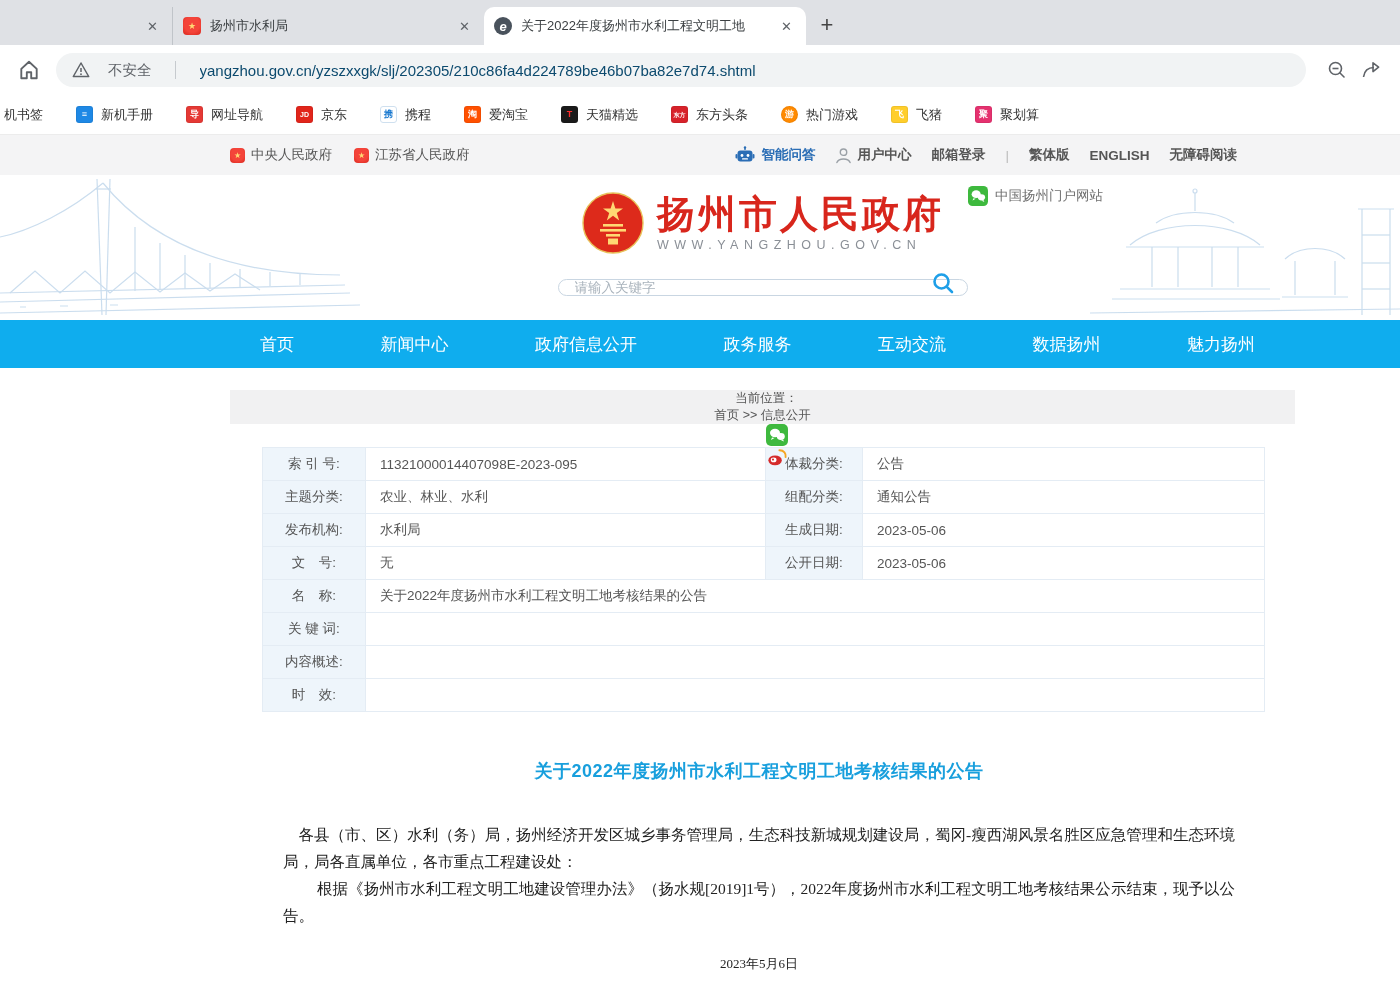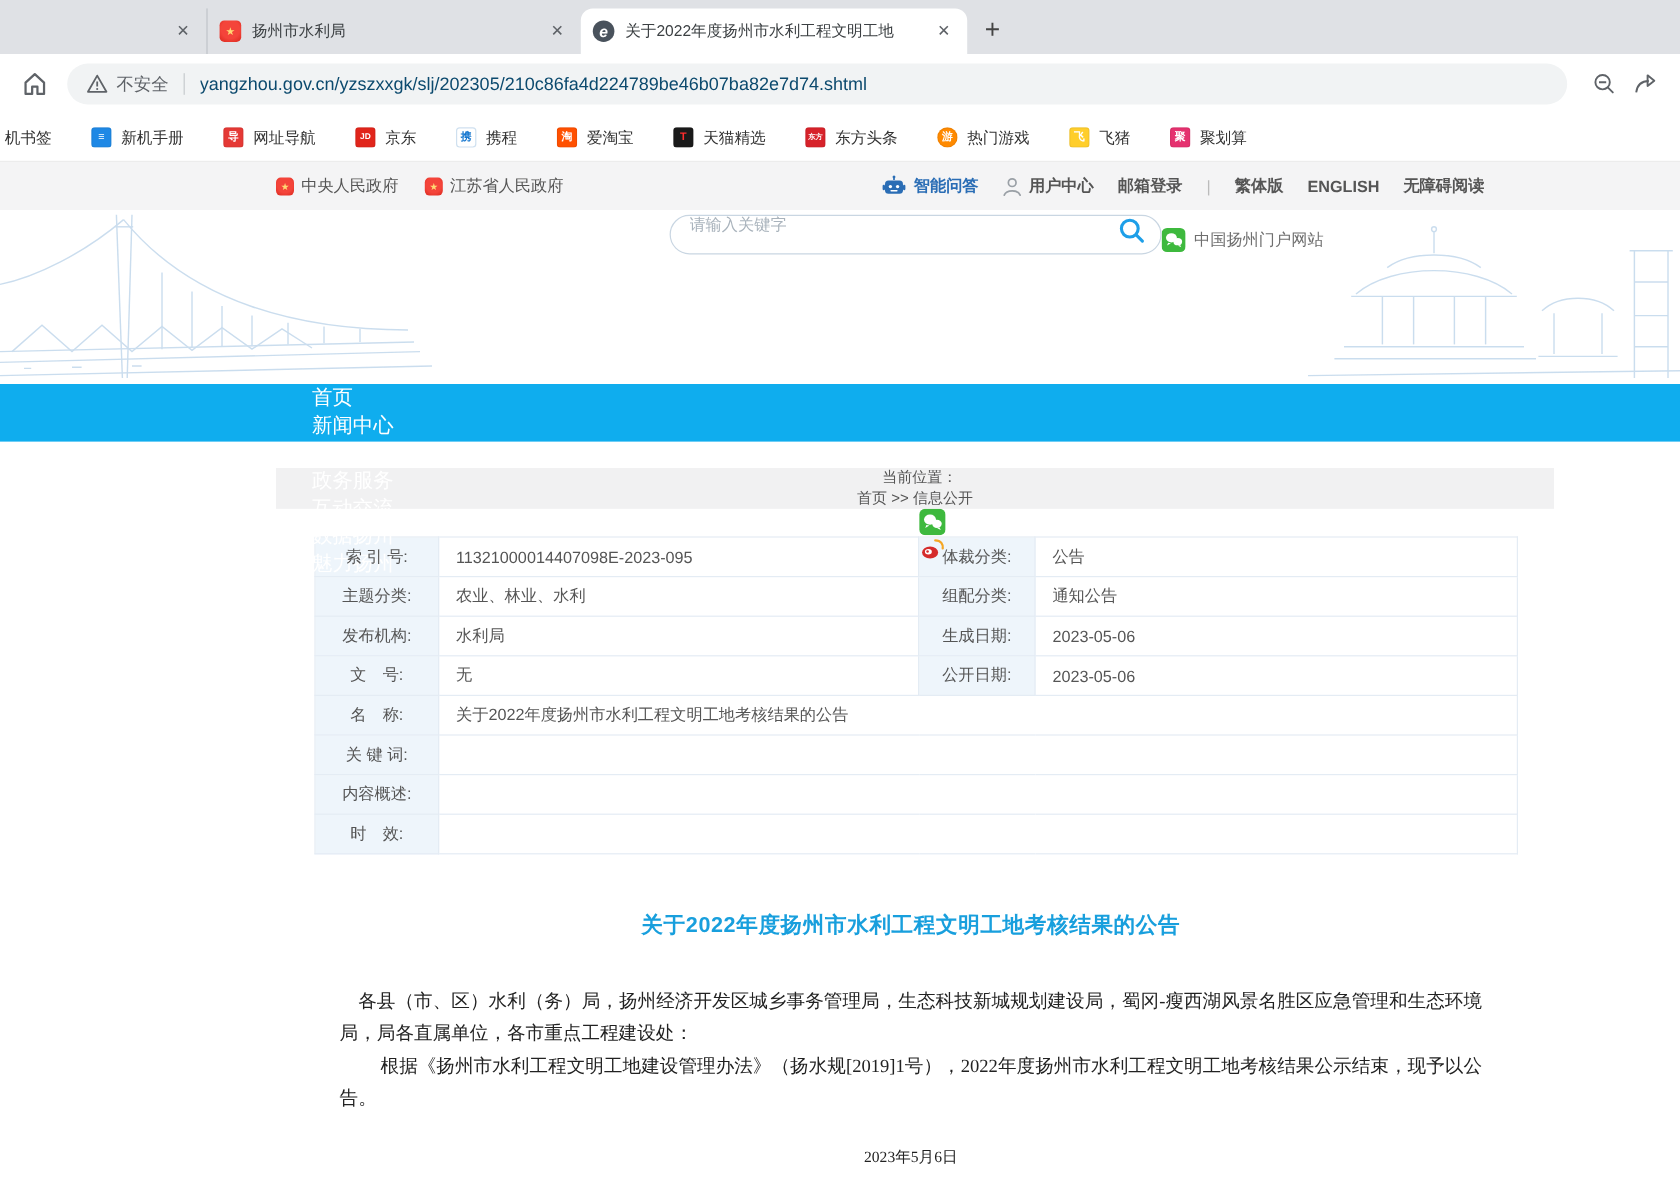--- a/index.html
+++ b/index.html
@@ -14,21 +14,21 @@
   .tab-active{width:322px;background:#fff;border-radius:10px 10px 0 0;}
   .favicon{width:18px;height:18px;flex:0 0 18px;margin-right:9px;border-radius:50%;display:flex;align-items:center;justify-content:center;}
   .fav-emblem{background:radial-gradient(circle at 50% 42%,#f4443a 0 55%,#d8261c 100%);color:#ffd873;font-size:9px;border-radius:4px;}
   .fav-e{background:#49525c;color:#fff;font-weight:bold;font-size:13px;font-style:italic;}
   .tab-title{flex:1;white-space:nowrap;overflow:hidden;}
   .tab-close{width:19px;height:19px;flex:0 0 19px;display:flex;align-items:center;justify-content:center;color:#5f6368;font-size:13px;border-radius:50%;margin-left:6px;}
   .newtab{width:30px;height:30px;margin:0 0 5px 6px;display:flex;align-items:center;justify-content:center;font-size:22px;color:#444;}
 
   .toolbar{height:50px;background:#fff;display:flex;align-items:center;padding:0 12px;}
   .tool-ic{width:34px;height:34px;display:flex;align-items:center;justify-content:center;flex:0 0 auto;}
-  .addr{flex:1;height:34px;background:#f1f3f4;border-radius:17px;display:flex;align-items:center;padding:0 16px;margin:0 14px 0 10px;min-width:0;}
+  .addr{flex:1;height:34px;background:#f1f3f4;border-radius:17px;display:flex;align-items:center;padding:0 16px;margin:0 14px 0 10px;min-width:0;gap:11px;}
   .sec-label{color:#5f6368;font-size:14.5px;margin:0 12px 0 7px;white-space:nowrap;}
   .addr-sep{width:1px;height:18px;background:#c6cace;margin-right:13px;}
   .url{color:#0c4a6e;font-size:15px;white-space:nowrap;overflow:hidden;}
 
   .bookmarks{height:40px;background:#fff;display:flex;align-items:center;font-size:13px;color:#333;border-bottom:1px solid #ececec;}
   .bm{display:flex;align-items:center;margin-left:33px;white-space:nowrap;}
   .bm:first-child{margin-left:4px;}
   .bm-icon{width:17px;height:17px;border-radius:3px;margin-right:8px;display:flex;align-items:center;justify-content:center;font-size:9px;font-weight:bold;line-height:1;overflow:hidden;border:1px solid rgba(0,0,0,.06);}
   .bm-icon:empty{display:none;}
   .bm-label{color:#333;}
@@ -49,27 +49,27 @@
   .deco{position:absolute;top:0;pointer-events:none;opacity:.8;}
   .deco-left{left:0;}
   .deco-right{right:0;}
   .banner-in{width:1065px;margin-left:230px;position:relative;height:100%;}
   .logo-row{display:flex;align-items:center;justify-content:center;padding-top:16px;}
   .site-text{margin-left:12px;}
   .site-name{font-size:38px;font-weight:bold;color:#d8261c;letter-spacing:3px;line-height:1.1;}
   .site-url{font-size:12.5px;color:#8a8f96;letter-spacing:5.5px;margin-top:3px;}
   .portal{position:absolute;left:738px;top:11px;display:flex;align-items:center;font-size:13.5px;color:#6f6f6f;}
   .portal svg{margin-right:7px;}
-  .search{width:410px;height:33px;margin:4px auto 0;border:1px solid #c9d6e2;border-radius:17px;display:flex;align-items:flex-start;padding:0 12px 0 16px;background:#fff;position:relative;}
+  .search{width:410px;height:17px;margin:24px auto 0;border:1px solid #c9d6e2;border-radius:17px;display:flex;align-items:flex-end;padding:0 12px 0 16px;background:#fff;position:relative;}
   .search input{flex:1;border:none;outline:none;font-size:13.5px;color:#333;background:transparent;}
   .search input::placeholder{color:#a9b3bc;}
 
   
   .bluenav{height:48px;background:#0fadee;}
-  .bluenav-in{width:1065px;margin-left:230px;height:100%;display:flex;align-items:flex-start;justify-content:space-between;padding:0 40px 0 30px;flex-direction:column;}
+  .bluenav-in{width:1065px;margin-left:230px;height:100%;display:flex;align-items:center;justify-content:space-between;padding:0 40px 0 30px;}
   .nav-item{color:#fff;font-size:17px;white-space:nowrap;}
 
   
   .container{width:1065px;margin-left:230px;}
   .crumbbar{height:34px;background:#f1f1f2;margin-top:22px;display:flex;align-items:center;padding:0 14px;font-size:12.5px;color:#555;flex-direction:column;}
   .crumb-text{margin-left:8px;}
   .crumb-spacer{flex:1;}
   .share-ic{width:22px;height:22px;margin-left:28px;display:flex;align-items:center;justify-content:center;}
 
   table.meta{width:1003px;margin:23px 0 0 32px;border-collapse:collapse;font-size:13.5px;}
@@ -270,20 +270,35 @@
       <path d="M192 122 L258 122"></path>
     <line x1="272" y1="34" x2="272" y2="140"></line>
       <line x1="300" y1="34" x2="300" y2="140"></line>
       <line x1="268" y1="34" x2="304" y2="34"></line>
       <line x1="272" y1="60" x2="300" y2="60"></line>
       <line x1="272" y1="88" x2="300" y2="88"></line>
       <line x1="272" y1="114" x2="300" y2="114"></line>
     <path d="M0 138 L310 134"></path>
   </svg>
   <div class="banner-in">
+    <div class="logo-row">
+      <svg width="64" height="64" viewBox="0 0 64 64">
+        <circle cx="32" cy="32" r="30" fill="#dd2a1b"></circle>
+        <circle cx="32" cy="32" r="30" fill="none" stroke="#e8c15a" stroke-width="1.4"></circle>
+        <polygon points="32,10 34.4,17.4 42,17.4 35.8,22 38.2,29.4 32,24.8 25.8,29.4 28.2,22 22,17.4 29.6,17.4" fill="#ffd873"></polygon>
+        <rect x="22" y="33" width="20" height="2.6" fill="#ffd873"></rect>
+        <rect x="19" y="38" width="26" height="2.6" fill="#ffd873"></rect>
+        <rect x="25" y="43" width="14" height="2.6" fill="#ffd873"></rect>
+        <rect x="27" y="47.5" width="10" height="6" fill="#ffd873"></rect>
+      </svg>
+      <div class="site-text">
+        <div class="site-name">扬州市人民政府</div>
+        <div class="site-url">WWW.YANGZHOU.GOV.CN</div>
+      </div>
+    </div>
     <div class="portal">
       <svg width="20" height="20" viewBox="0 0 22 22">
           <rect x="0" y="0" width="22" height="22" rx="5" fill="#3eb93e"></rect>
           <ellipse cx="9" cy="9" rx="5" ry="4.2" fill="#fff"></ellipse>
           <path d="M6 13.5 L5 16 L8.5 14" fill="#fff"></path>
           <ellipse cx="14.8" cy="12.5" rx="4" ry="3.4" fill="#fff"></ellipse>
           <path d="M17 15.5 L18 17.6 L15 16.2" fill="#fff"></path>
         </svg>
       <span>中国扬州门户网站</span>
     </div>

